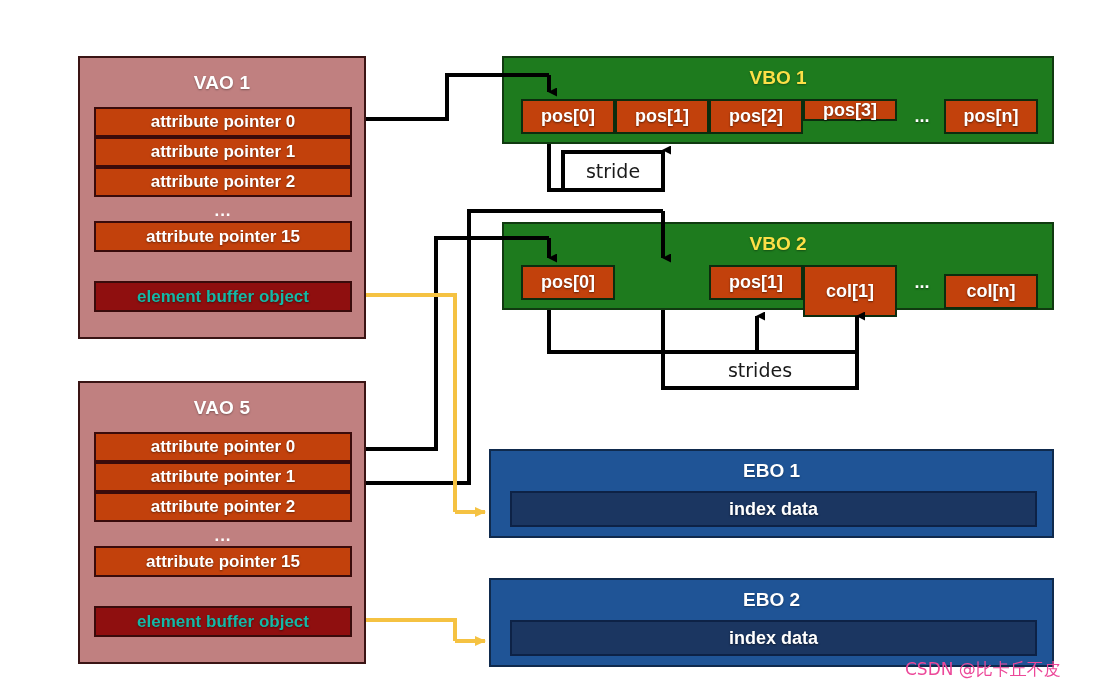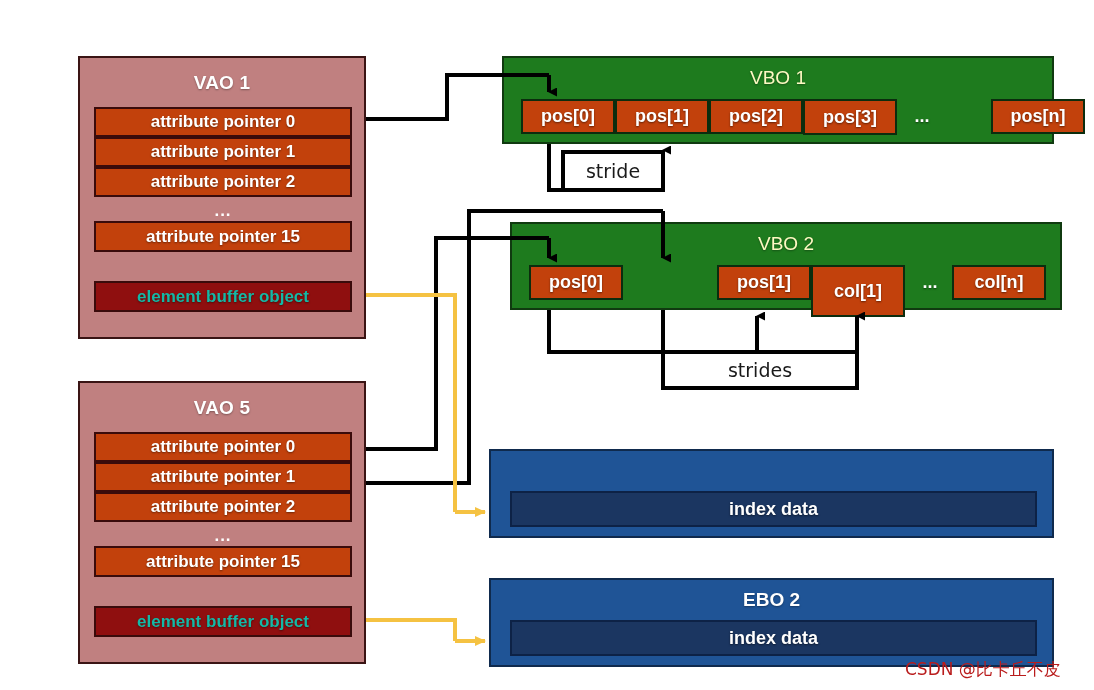--- a/index.html
+++ b/index.html
@@ -52,22 +52,22 @@
 
   
   .vbo{
     position:absolute;
     background:#1e7b1e;
     border:2px solid #103a10;
     box-sizing:border-box;
   }
   .vbo-title{
     position:absolute;left:0;right:0;
-    text-align:center;color:#fef9c3;
-    font-size:19px;font-weight:normal;
+    text-align:center;color:#fde047;
+    font-size:19px;font-weight:bold;
     text-shadow:0 1px 2px rgba(0,0,0,.35);
   }
   .cell{
     position:absolute;
     background:#c2410c;
     border:2px solid #0b2d0e;
     box-sizing:border-box;
     color:#ffffff;
     font-size:18px;font-weight:bold;
     display:flex;align-items:center;justify-content:center;
@@ -114,21 +114,21 @@
     background:transparent;
     z-index:6;
   }
 
   
   #wires{position:absolute;left:0;top:0;width:1094px;height:690px;}
 
   
   .watermark{
     position:absolute;
-    color:#b91c1c;
+    color:#ec4899;
     font-size:17px;
     font-family:"DejaVu Sans","Liberation Sans",sans-serif;
     white-space:nowrap;
     z-index:10;
   }
 </style>
 </head>
 <body>
 
 <div id="stage">
@@ -159,35 +159,36 @@
     <div class="attr" style="left:14px;top:163px;width:258px;height:31px;">attribute pointer 15</div>
 
     <div class="ebo-slot" style="left:14px;top:223px;width:258px;height:31px;">element buffer object</div>
   </div>
 
   <div class="vbo" style="left:502px;top:56px;width:552px;height:88px;">
     <div class="vbo-title" style="top:9px;">VBO 1</div>
     <div class="cell" style="left:17px;top:41px;width:94px;height:35px;">pos[0]</div>
     <div class="cell" style="left:111px;top:41px;width:94px;height:35px;">pos[1]</div>
     <div class="cell" style="left:205px;top:41px;width:94px;height:35px;">pos[2]</div>
-    <div class="cell" style="left:299px;top:41px;width:94px;height:36px;">pos[3]</div>
+    <div class="cell" style="left:299px;top:41px;width:94px;height:22px;">pos[3]</div>
     <div class="cell-gap" style="left:396px;top:41px;width:44px;height:35px;">...</div>
-    <div class="cell" style="left:440px;top:41px;width:94px;height:35px;margin-left:47px;">pos[n]</div>
-  </div>
-
-  <div class="vbo" style="left:502px;top:222px;width:552px;height:88px;margin-left:8px;">
+    <div class="cell" style="left:440px;top:41px;width:94px;height:35px;">pos[n]</div>
+  </div>
+
+  <div class="vbo" style="left:502px;top:222px;width:552px;height:88px;">
     <div class="vbo-title" style="top:9px;">VBO 2</div>
     <div class="cell" style="left:17px;top:41px;width:94px;height:35px;">pos[0]</div>
     <div class="cell" style="left:205px;top:41px;width:94px;height:35px;">pos[1]</div>
     <div class="cell" style="left:299px;top:41px;width:94px;height:52px;">col[1]</div>
     <div class="cell-gap" style="left:396px;top:41px;width:44px;height:35px;">...</div>
-    <div class="cell" style="left:440px;top:41px;width:94px;height:35px;">col[n]</div>
+    <div class="cell" style="left:440px;top:50px;width:94px;height:35px;">col[n]</div>
   </div>
 
   <div class="ebo" style="left:489px;top:449px;width:565px;height:89px;">
+    <div class="ebo-title" style="top:9px;">EBO 1</div>
     <div class="ebo-data" style="left:19px;top:40px;width:527px;height:36px;">index data</div>
   </div>
 
   <div class="ebo" style="left:489px;top:578px;width:565px;height:89px;">
     <div class="ebo-title" style="top:9px;">EBO 2</div>
     <div class="ebo-data" style="left:19px;top:40px;width:527px;height:36px;">index data</div>
   </div>
 
   <svg id="wires" viewBox="0 0 1094 690" xmlns="http://www.w3.org/2000/svg">
     <defs>

